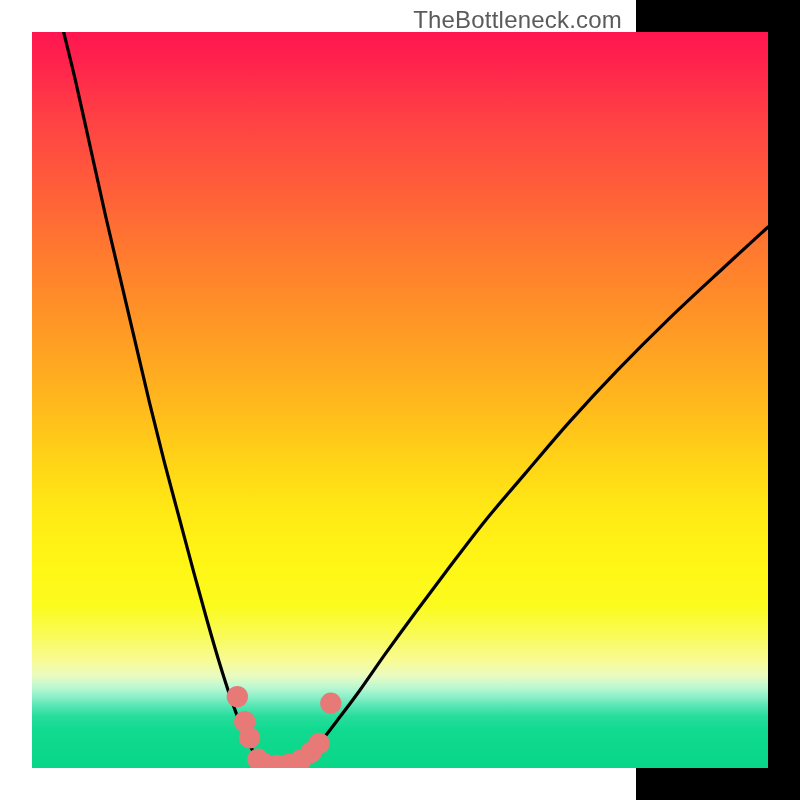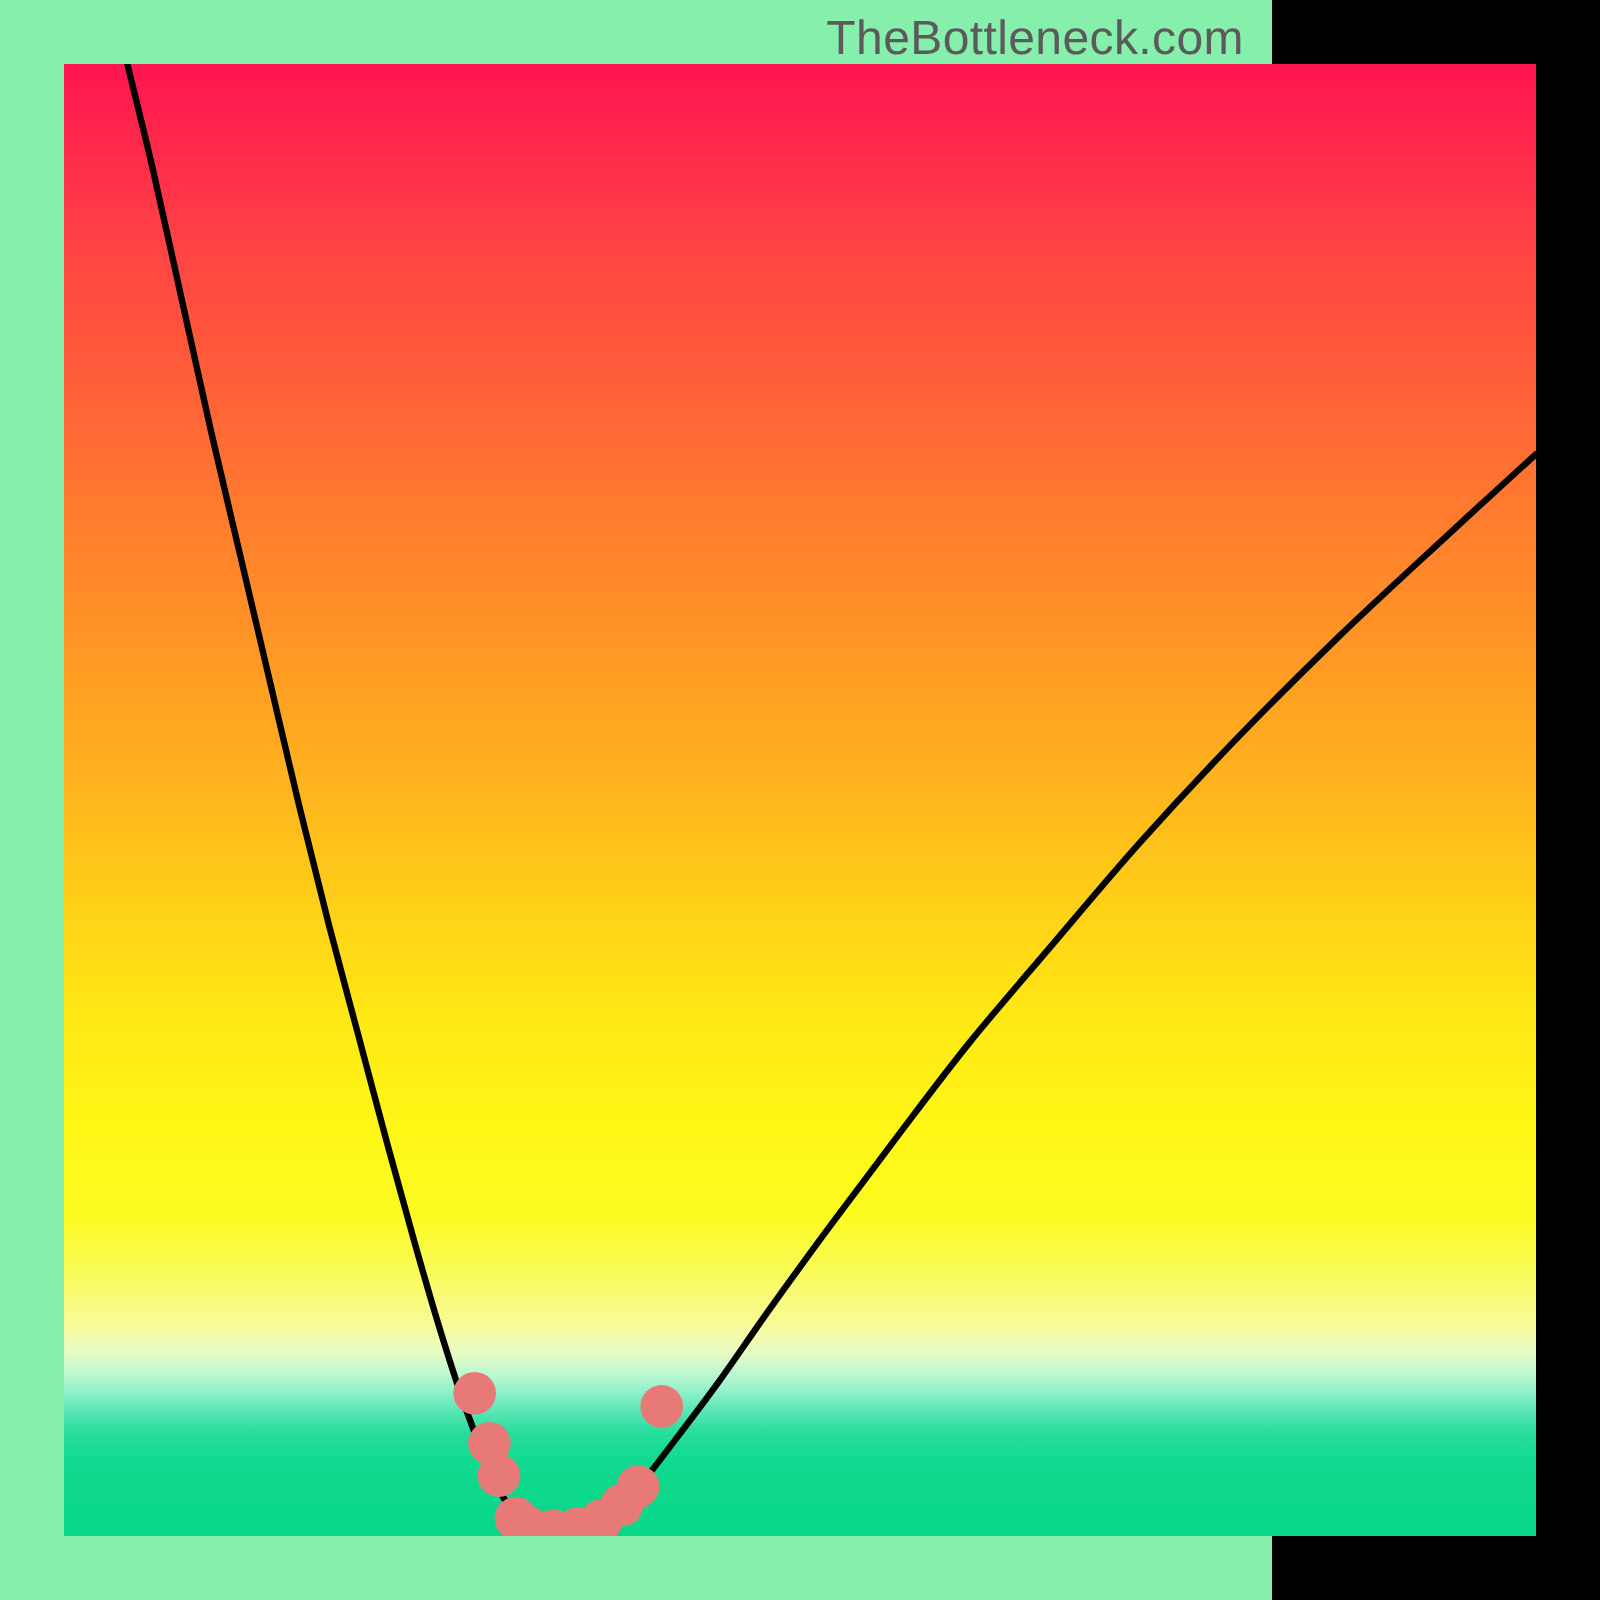--- a/index.html
+++ b/index.html
@@ -8,21 +8,21 @@
     width: 800px;
     height: 800px;
     background: #000;
     overflow: hidden;
     font-family: Arial, Helvetica, sans-serif;
   }
   .frame {
     position: absolute;
     top: 0; left: 0;
     width: 636px; height: 800px;
-    background: #86efac;
+    background: #ffffff;
   }
   .watermark {
     position: absolute;
     top: 6px;
     right: 14px;
     color: #5b5b5b;
     font-size: 24px;
     font-weight: 500;
     letter-spacing: 0.2px;
     z-index: 50;

